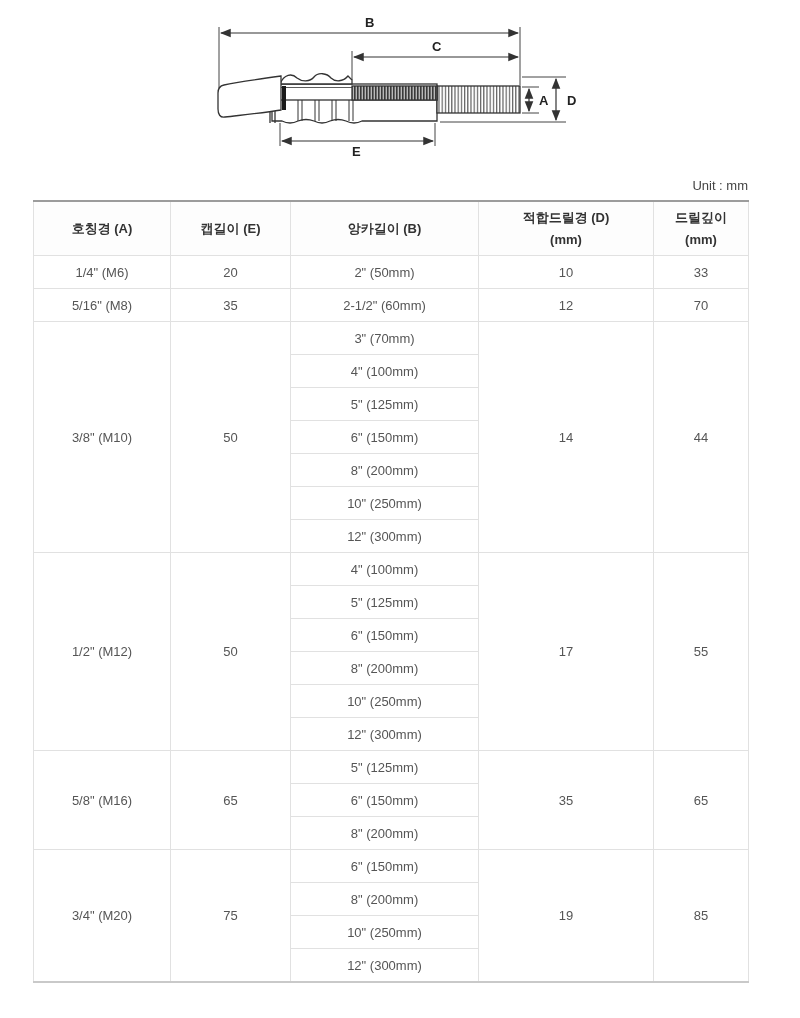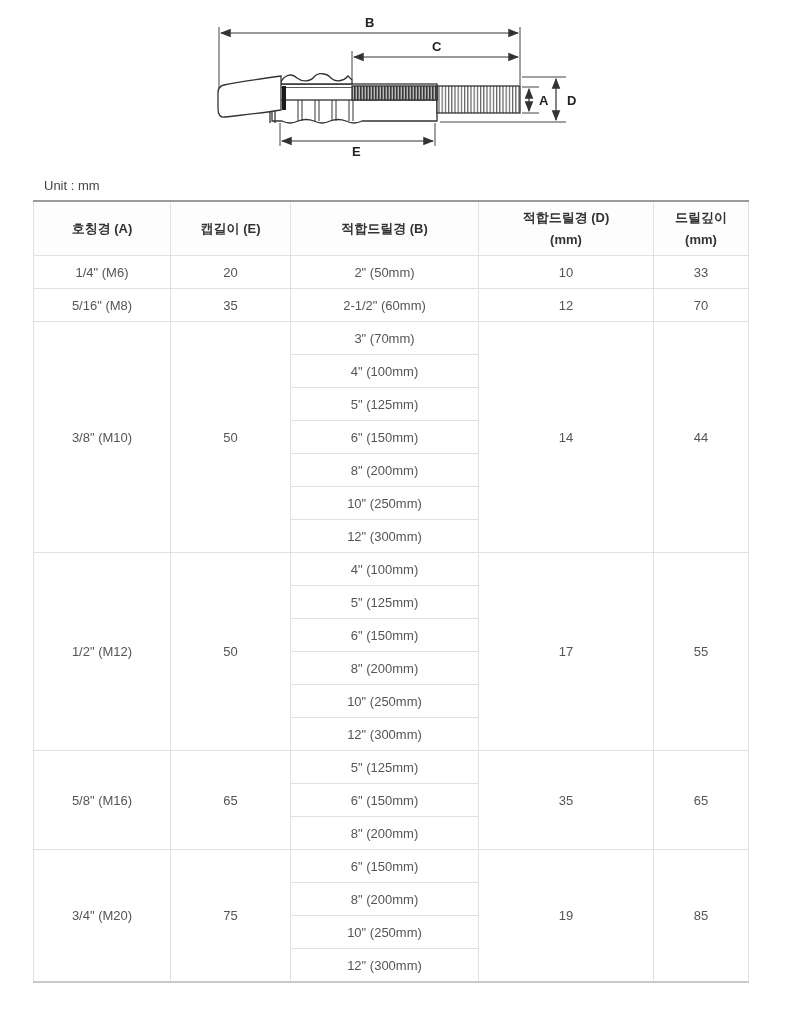--- a/index.html
+++ b/index.html
@@ -3,20 +3,21 @@
 <meta charset="utf-8">
 <style>
   html,body { margin:0; padding:0; background:#ffffff; }
   body {
     width:800px; height:1018px;
     font-family:"Liberation Sans","DejaVu Sans",sans-serif;
     color:#555;
   }
   .diagram-wrap { width:800px; height:172px; }
   .unit-note {
+    text-align:right;
     padding:6px 52px 7px 0;
     font-size:13px;
     color:#444;
     margin-left:44px;
   }
   table.spec-table {
     border-collapse:collapse;
     margin-left:33px;
     width:715px;
     table-layout:fixed;
@@ -136,21 +137,21 @@
     <col style="width:137px">
       <col style="width:120px">
       <col style="width:188px">
       <col style="width:175px">
       <col style="width:95px">
   </colgroup>
   <thead>
     <tr>
       <th>호칭경 (A)</th>
       <th>캡길이 (E)</th>
-      <th>적합드릴경 (B)</th>
+      <th>앙카길이 (B)</th>
       <th>적합드릴경 (D)
 (mm)</th>
       <th>드릴깊이
 (mm)</th>
     </tr>
   </thead>
   <tbody>
       <tr>
         <td>1/4" (M6)</td>
         <td>20</td>

